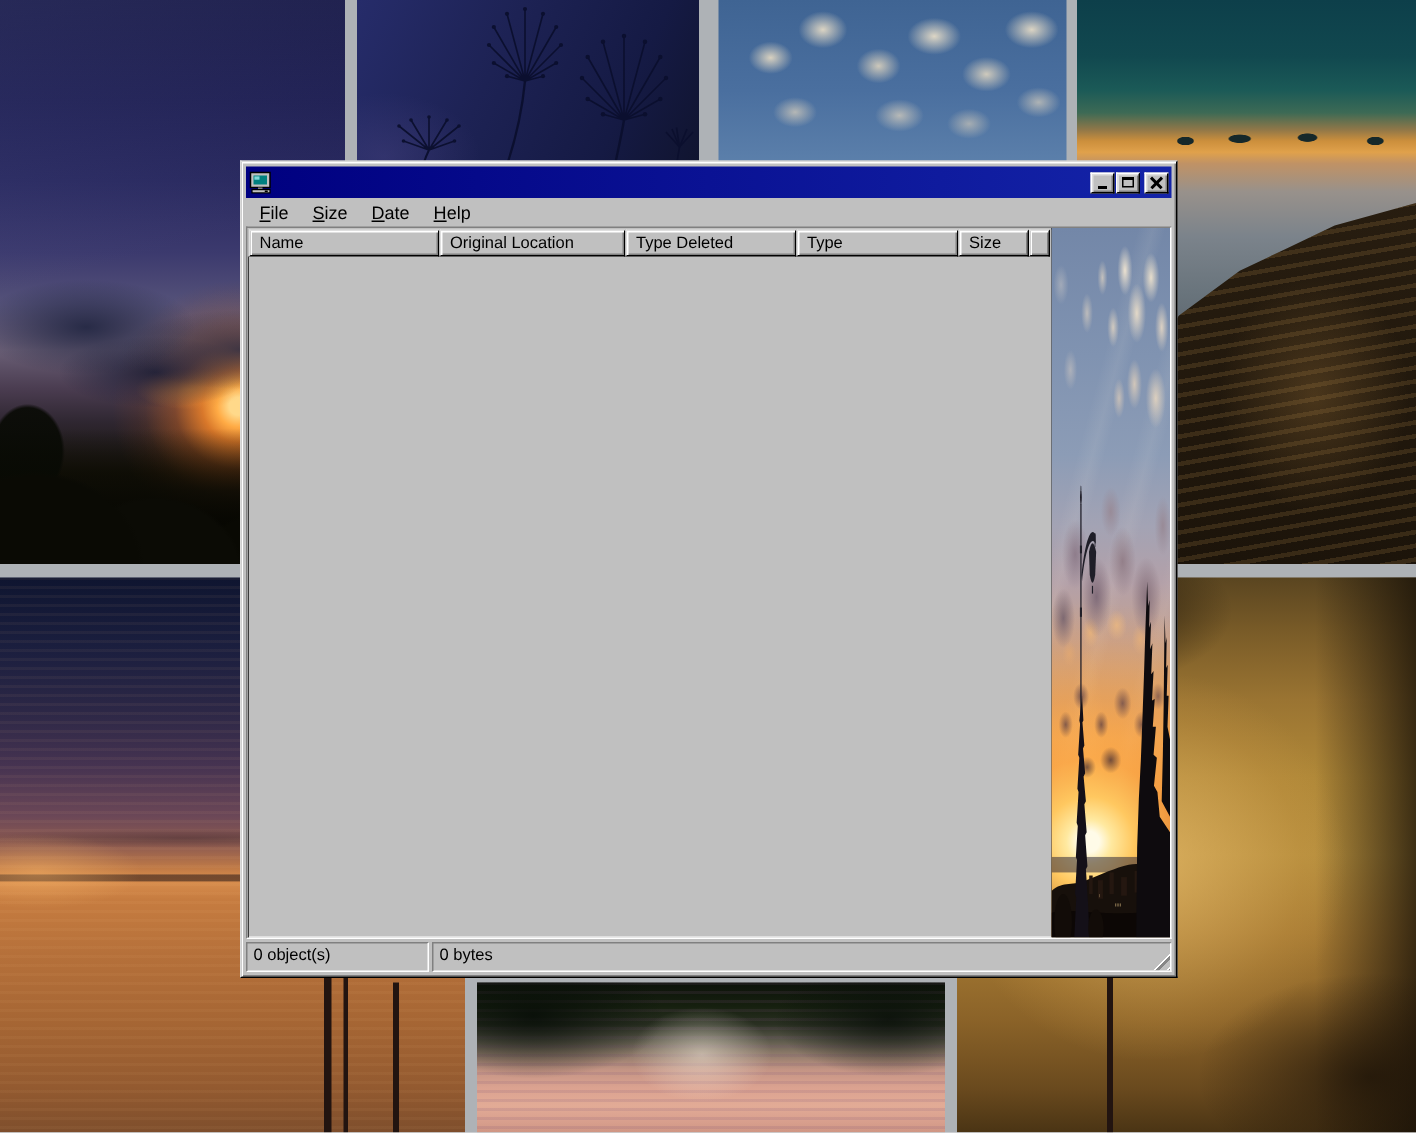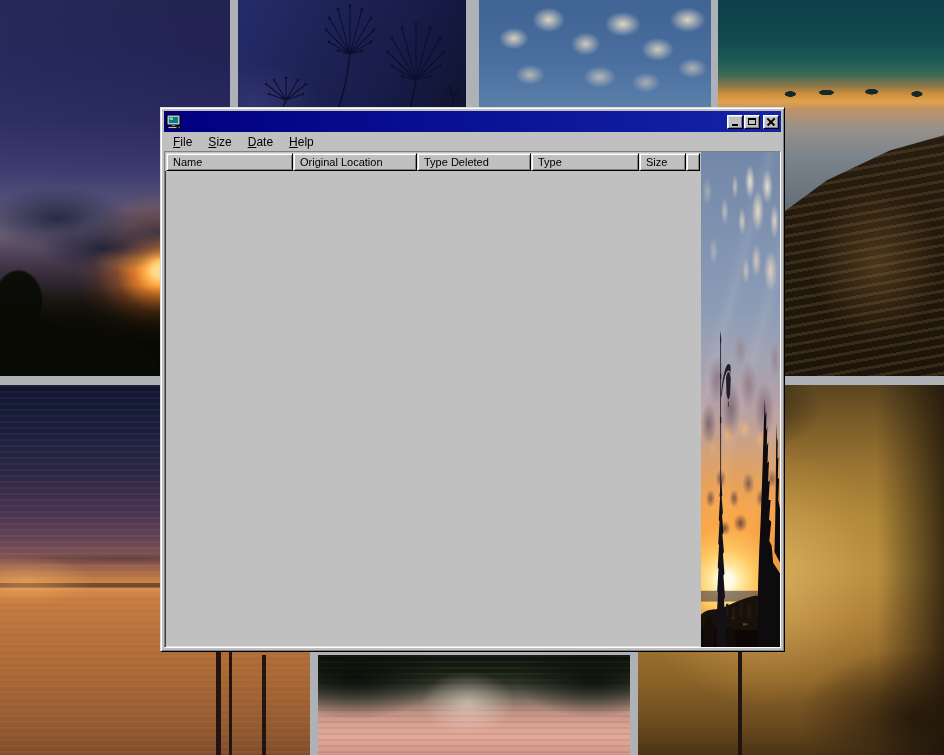--- a/index.html
+++ b/index.html
@@ -325,15 +325,20 @@
             <ellipse cx="60" cy="448" rx="46" ry="18" fill="#120c08"></ellipse>
             <ellipse cx="230" cy="452" rx="40" ry="12" fill="#120c08"></ellipse>
 
             <path fill="#0e0b0e" d="M495 228 L500 244 L508 240 L505 258 L515 254 L510 272 L522 268 L516 288 L528 286 L520 305 L534 304 L524 322 L540 322 L528 340 L545 342 L530 360 L548 364 L560 380 L613 390 L613 458 L438 458 L443 400 L452 368 L462 344 L470 318 L478 290 L486 258 Z"></path>
             <path fill="#0e0b0e" d="M585 250 L590 268 L596 264 L593 284 L601 282 L596 302 L606 302 L600 322 L613 330 L613 380 L570 370 L576 340 L580 310 Z"></path>
           </svg>
         </div>
       </div>
     </div>
 
+    <div class="statusbar">
+      <div class="spanel sp1">0 object(s)</div>
+      <div class="spanel sp2">0 bytes</div>
+      <div class="grip"></div>
+    </div>
 
   </div>
 </div>
 
 </body></html>

